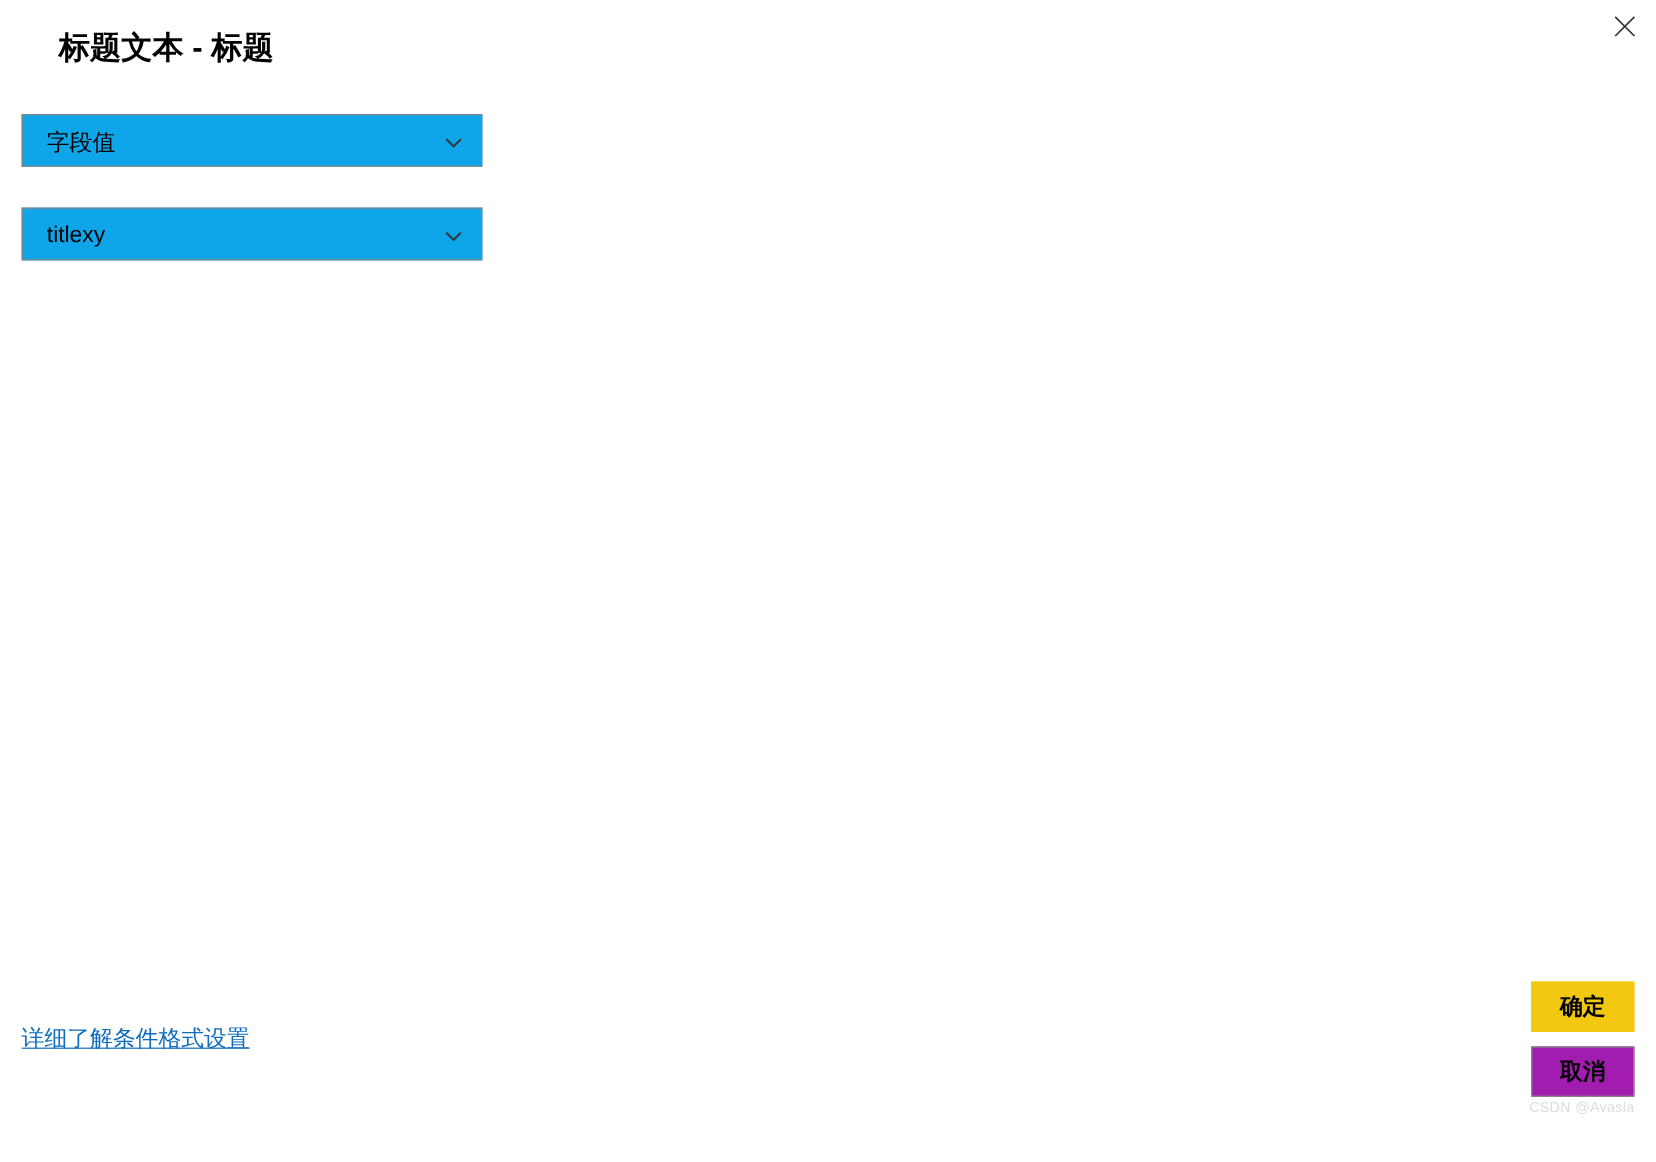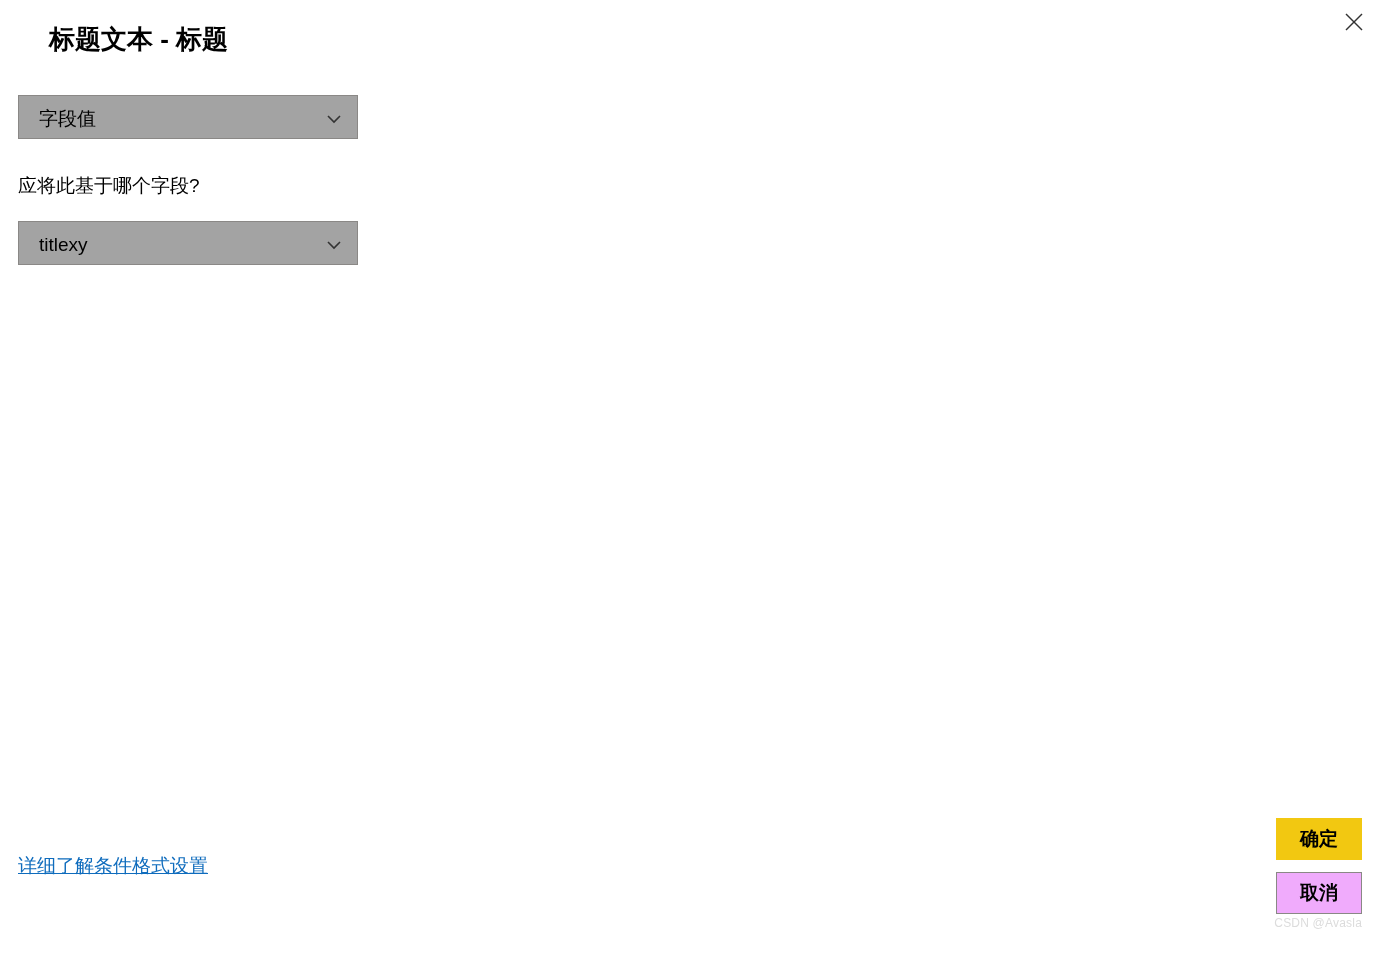--- a/index.html
+++ b/index.html
@@ -43,24 +43,24 @@
       margin-bottom: 34px;
     }
     .field-label {
       font-size: 19px;
       font-weight: 400;
       color: #000000;
       margin-bottom: 22px;
       display: block;
     }
     .select-box {
-      width: 340px;
+      width: 384px;
       height: 44px;
       border: 1px solid #8a8886;
-      background: #a3a3a3;
+      background: #0ea5e9;
       display: flex;
       align-items: center;
       justify-content: space-between;
       padding: 4px 14px 0 20px;
       cursor: pointer;
       font-size: 19px;
       color: #000;
     }
     .select-box .chevron {
       flex-shrink: 0;
@@ -84,21 +84,21 @@
       display: flex;
       gap: 12px;
       flex-direction: column;
     }
     .btn {
       min-width: 86px;
       height: 42px;
       font-size: 19px;
       font-weight: 600;
       border: 1px solid #8a8886;
-      background: #f0abfc;
+      background: #a21caf;
       cursor: pointer;
       display: flex;
       align-items: center;
       justify-content: center;
       padding: 0 18px;
     }
     .btn-primary {
       background: #f2c811;
       border-color: #f2c811;
       color: #000;
@@ -131,21 +131,20 @@
   <div class="field-group">
     <div class="select-box">
       <span>字段值</span>
       <svg class="chevron" width="18" height="18" viewBox="0 0 18 18">
         <polyline points="3,6 9,12 15,6" fill="none" stroke="#333" stroke-width="1.6"></polyline>
       </svg>
     </div>
   </div>
 
   <div class="field-group">
-    <label class="field-label">应将此基于哪个字段?</label>
     <div class="select-box">
       <span>titlexy</span>
       <svg class="chevron" width="18" height="18" viewBox="0 0 18 18">
         <polyline points="3,6 9,12 15,6" fill="none" stroke="#333" stroke-width="1.6"></polyline>
       </svg>
     </div>
   </div>
 
   <div class="footer">
     <a class="learn-link">详细了解条件格式设置</a>

